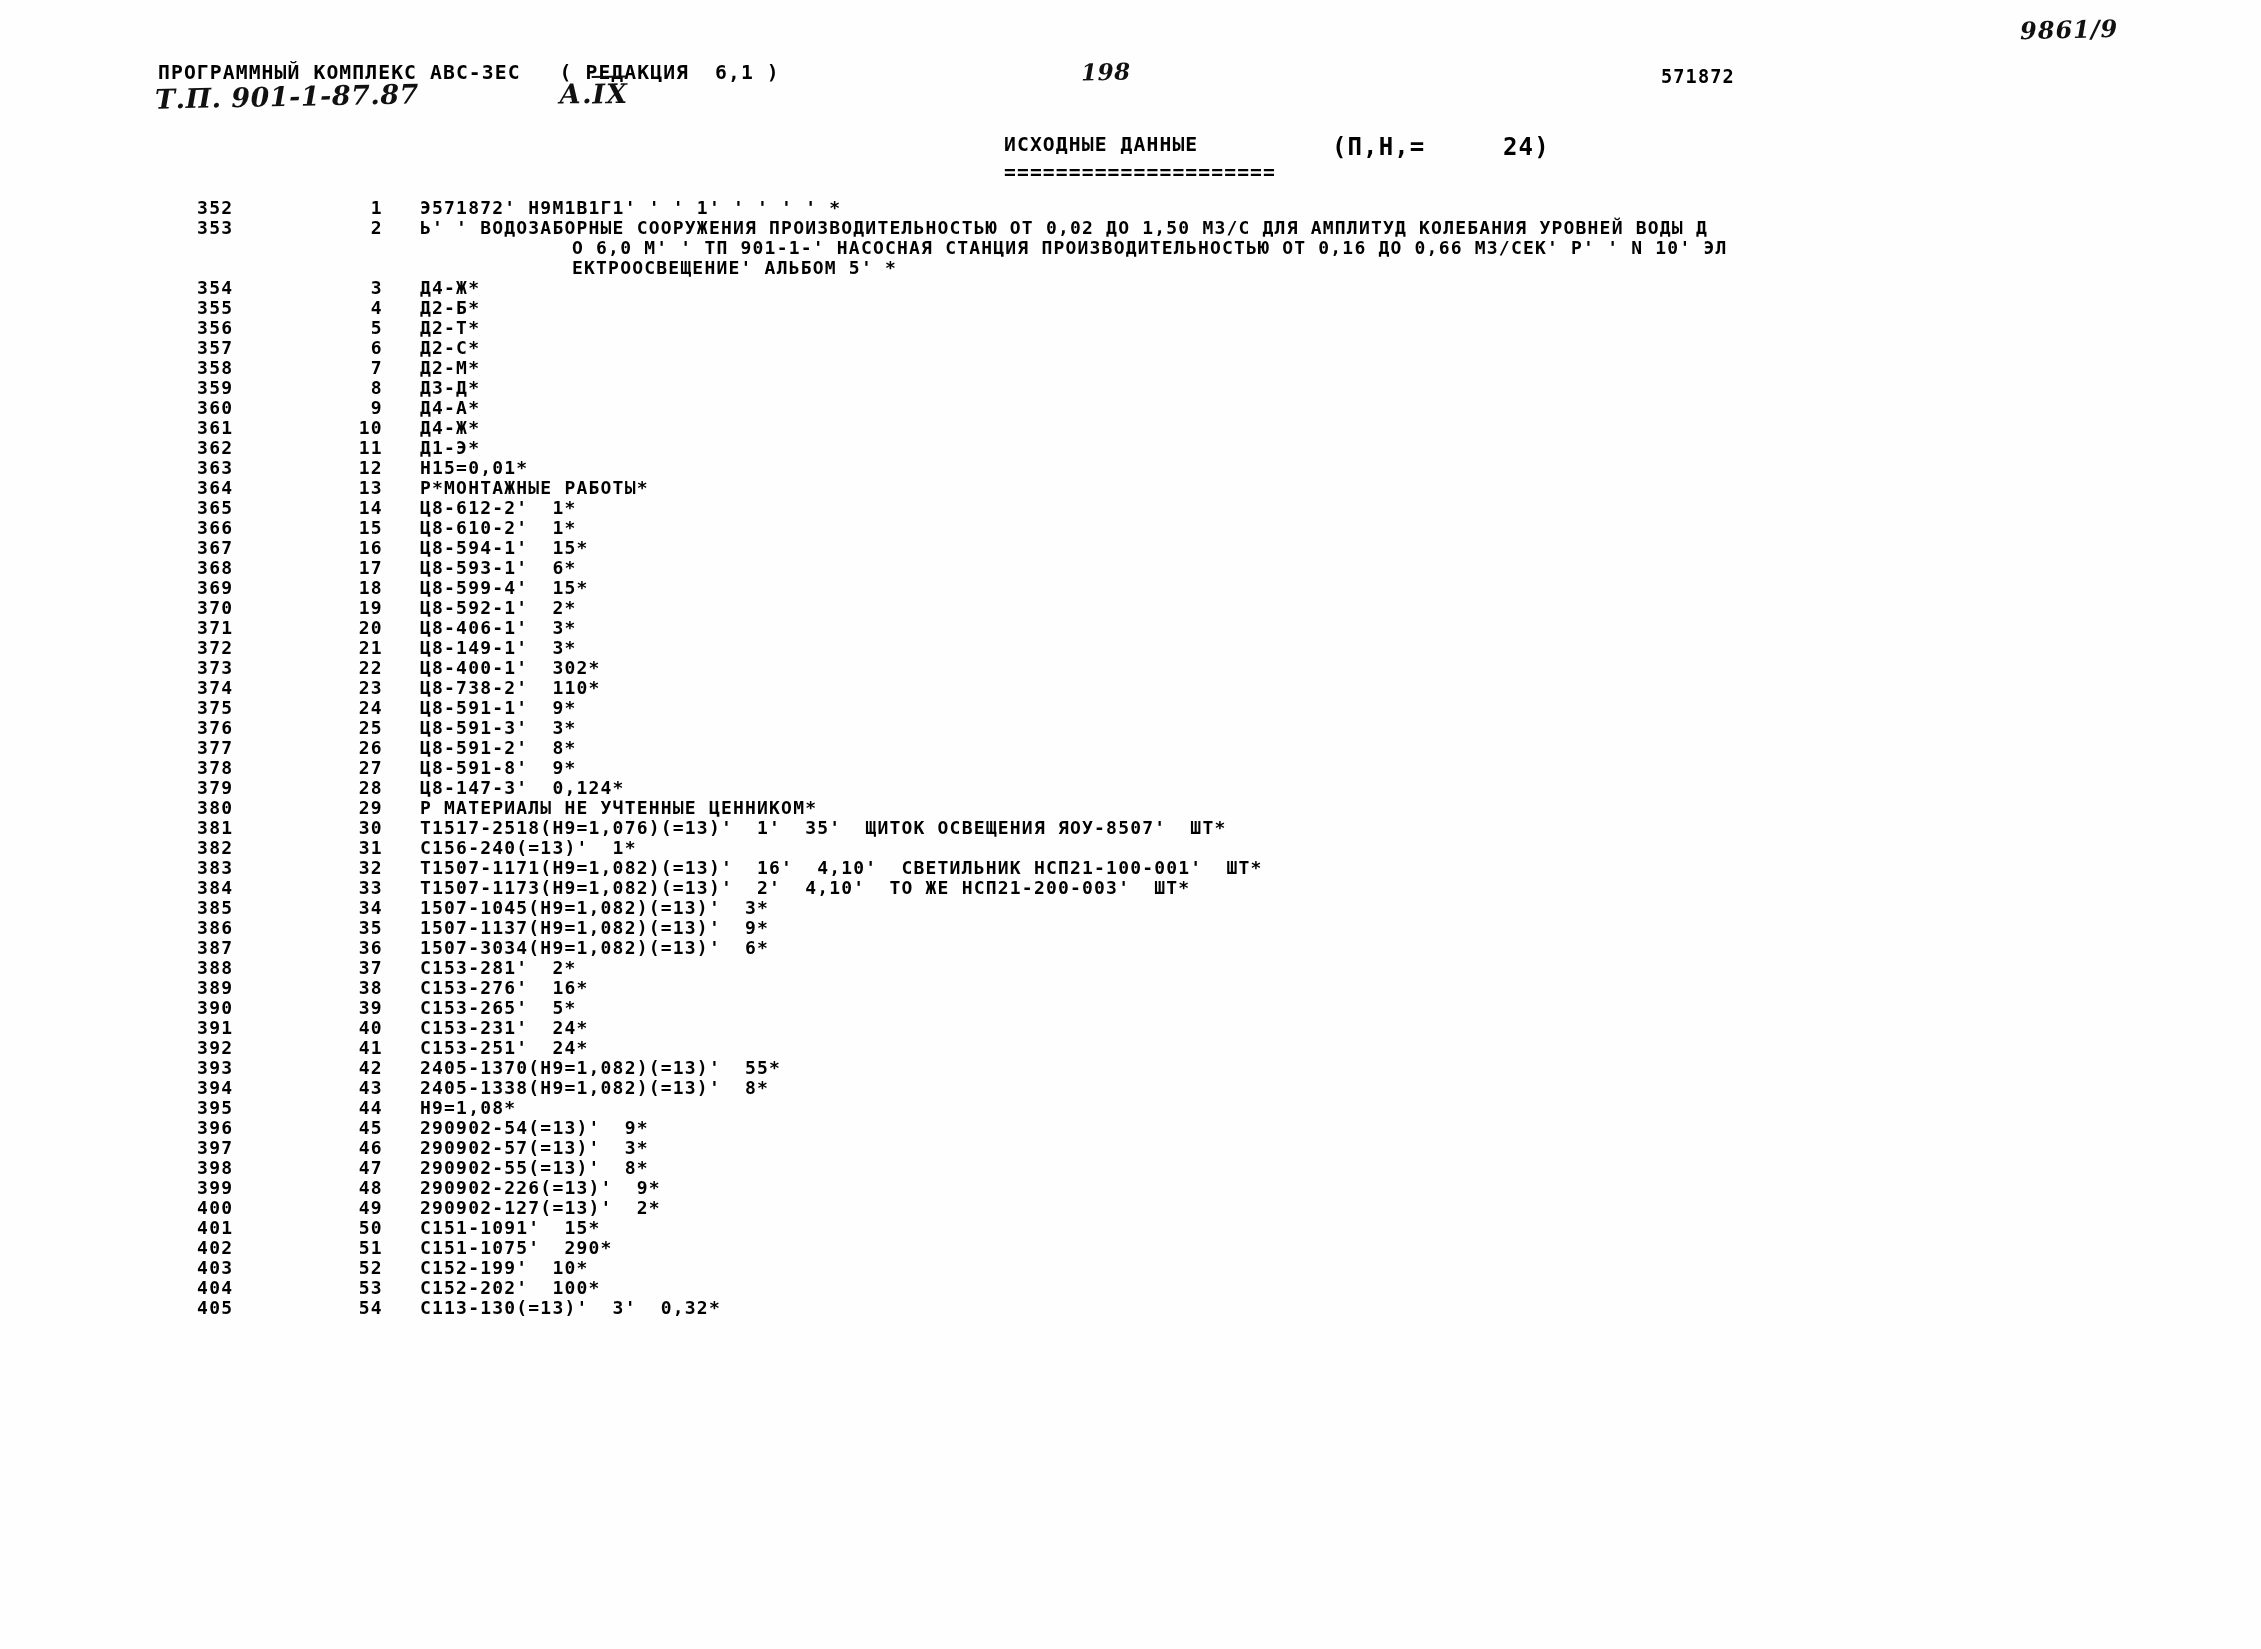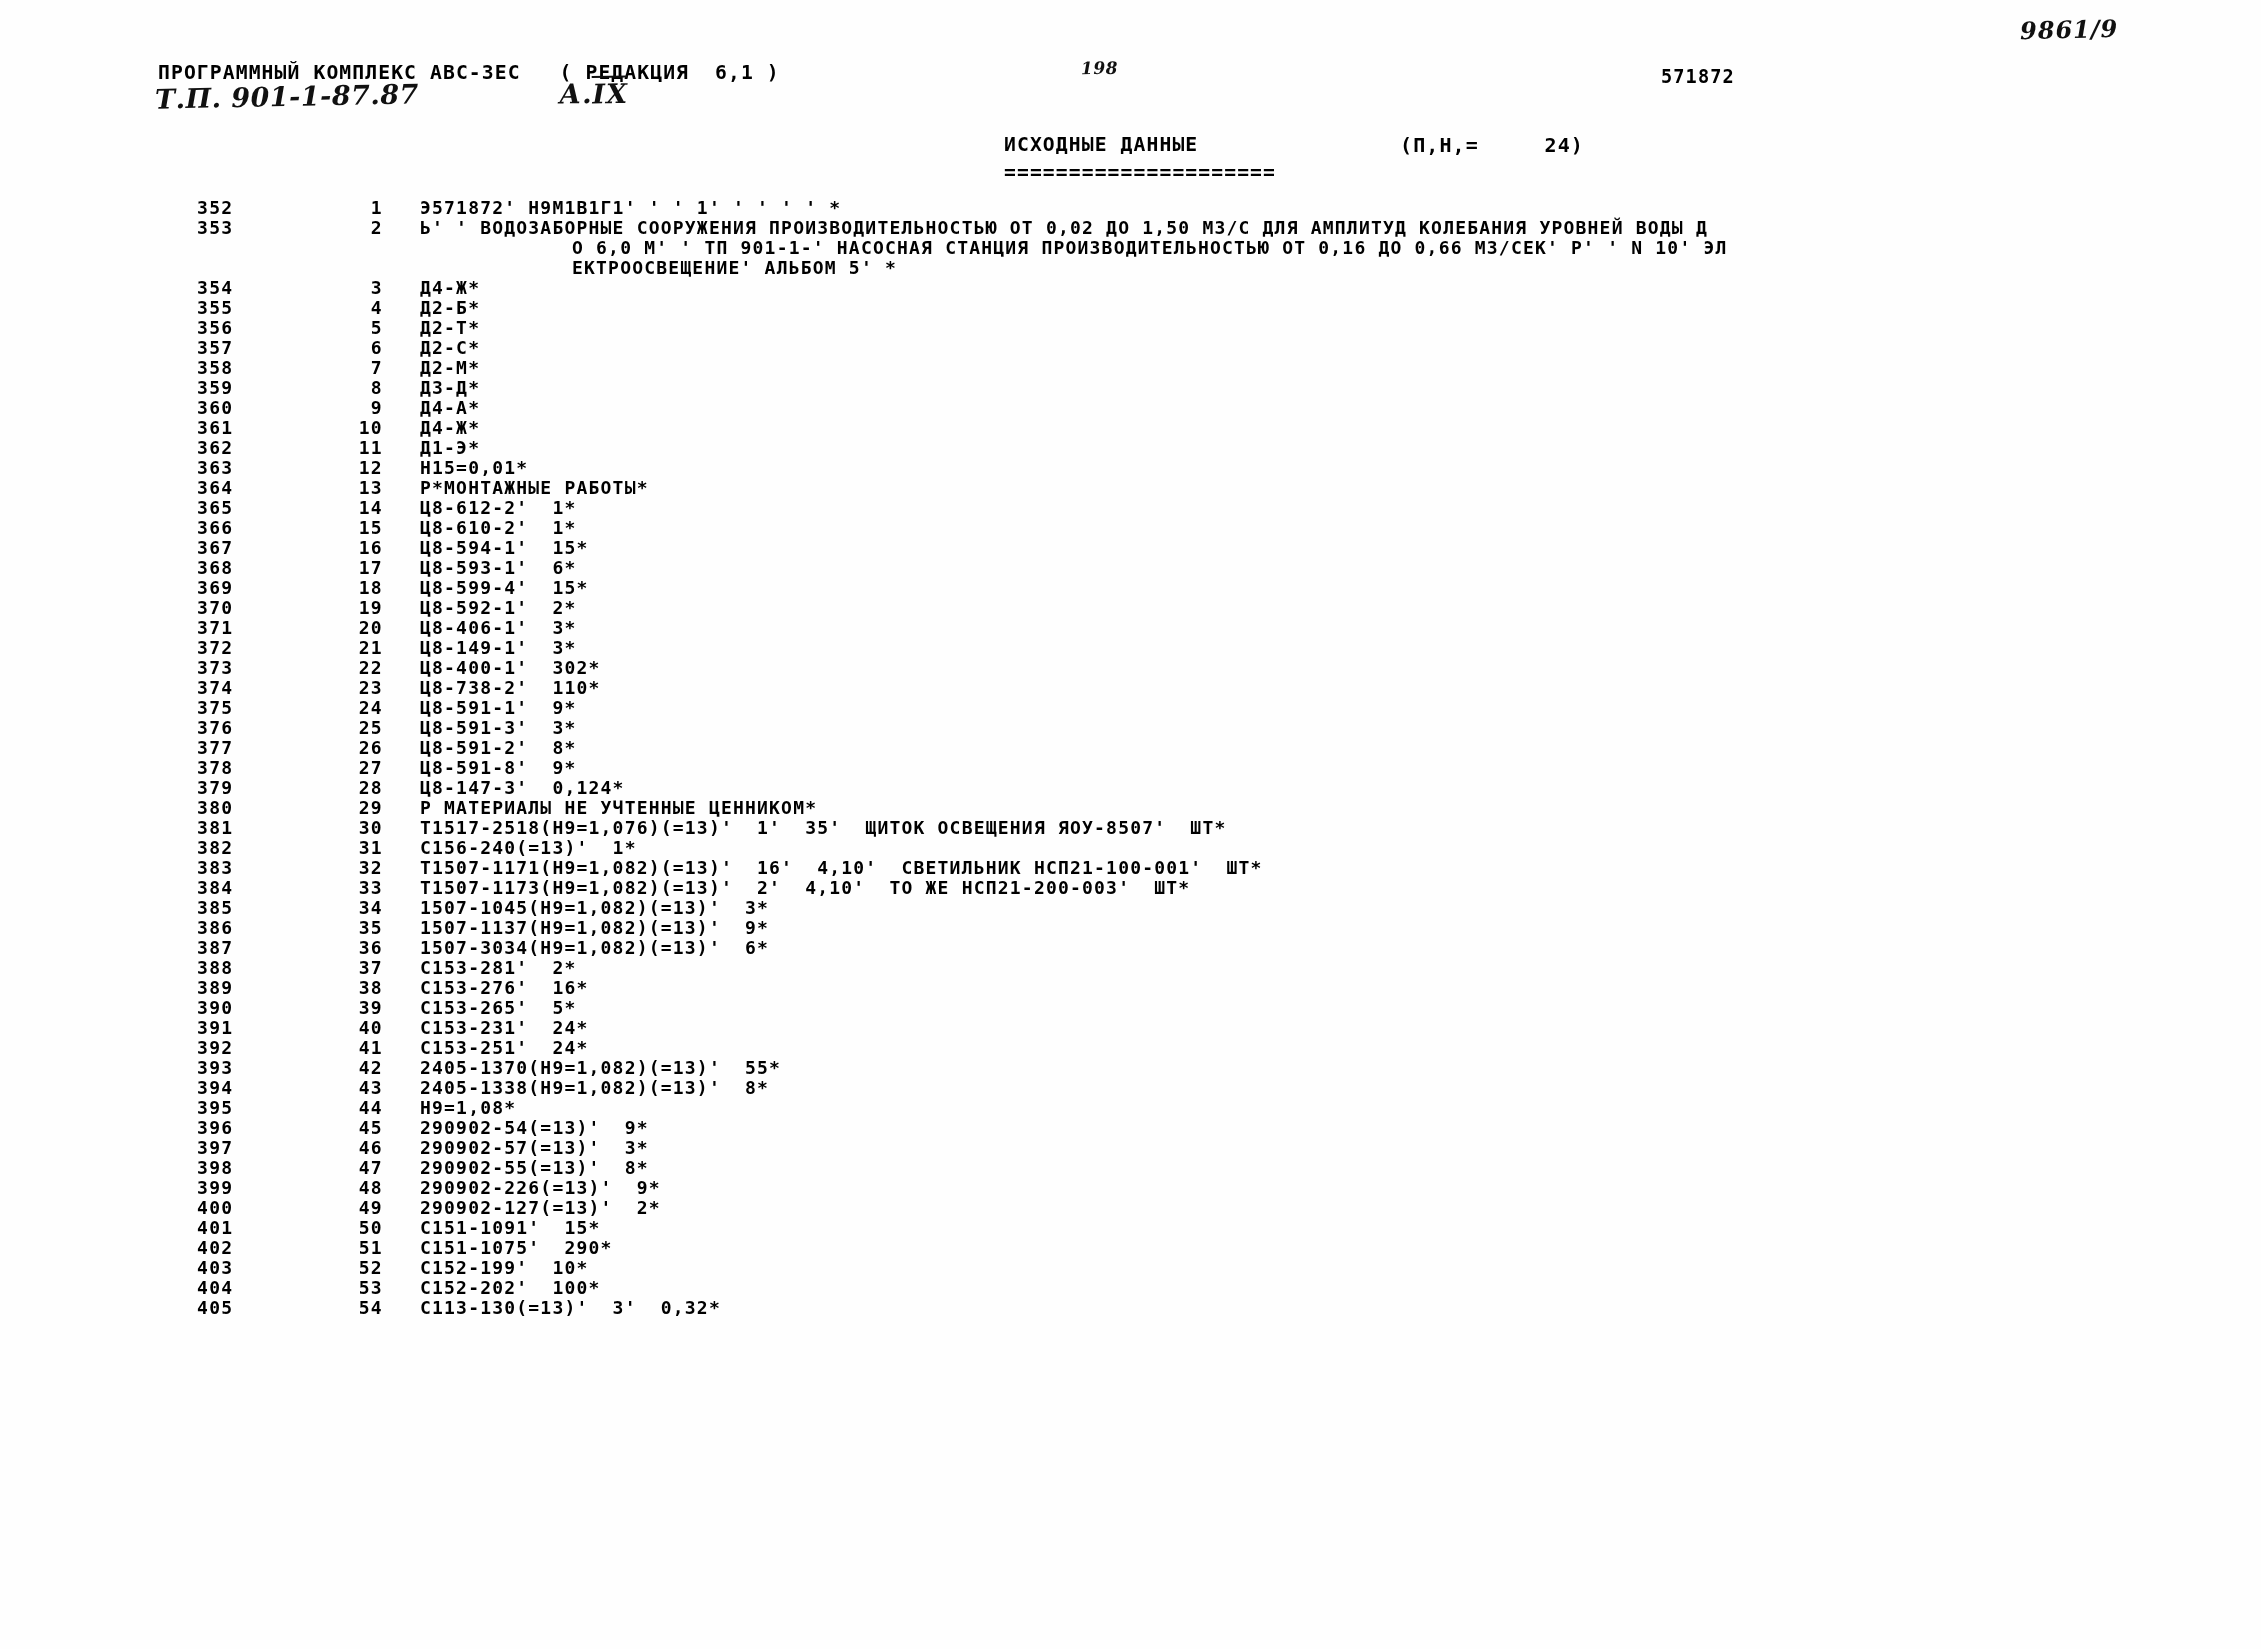--- a/index.html
+++ b/index.html
@@ -36,21 +36,21 @@
     left: 2020px;
     top: 14.5px;
     font-size: 24px;
     letter-spacing: 1px;
     transform: rotate(-1.5deg);
   }
   #hw-page {
     position: absolute;
     left: 1081px;
     top: 58px;
-    font-size: 17px;
+    font-size: 23px;
     letter-spacing: 0.5px;
     transform: rotate(-1deg);
   }
   #hw-tp {
     position: absolute;
     left: 155px;
     top: 81px;
     font-size: 27px;
     letter-spacing: 0.5px;
     transform: rotate(-1.2deg);
@@ -92,23 +92,23 @@
 
   
   #title-row {
     position: absolute;
     left: 1004px;
     top: 133px;
     font-size: 19.7px;
   }
   #title-pn {
     position: absolute;
-    left: 1400px;
+    left: 1332px;
     top: 133px;
-    font-size: 20px;
+    font-size: 24px;
   }
   #title-rule {
     position: absolute;
     left: 1004px;
     top: 161px;
     font-size: 19.7px;
     letter-spacing: 1.1px;
   }
 
   

